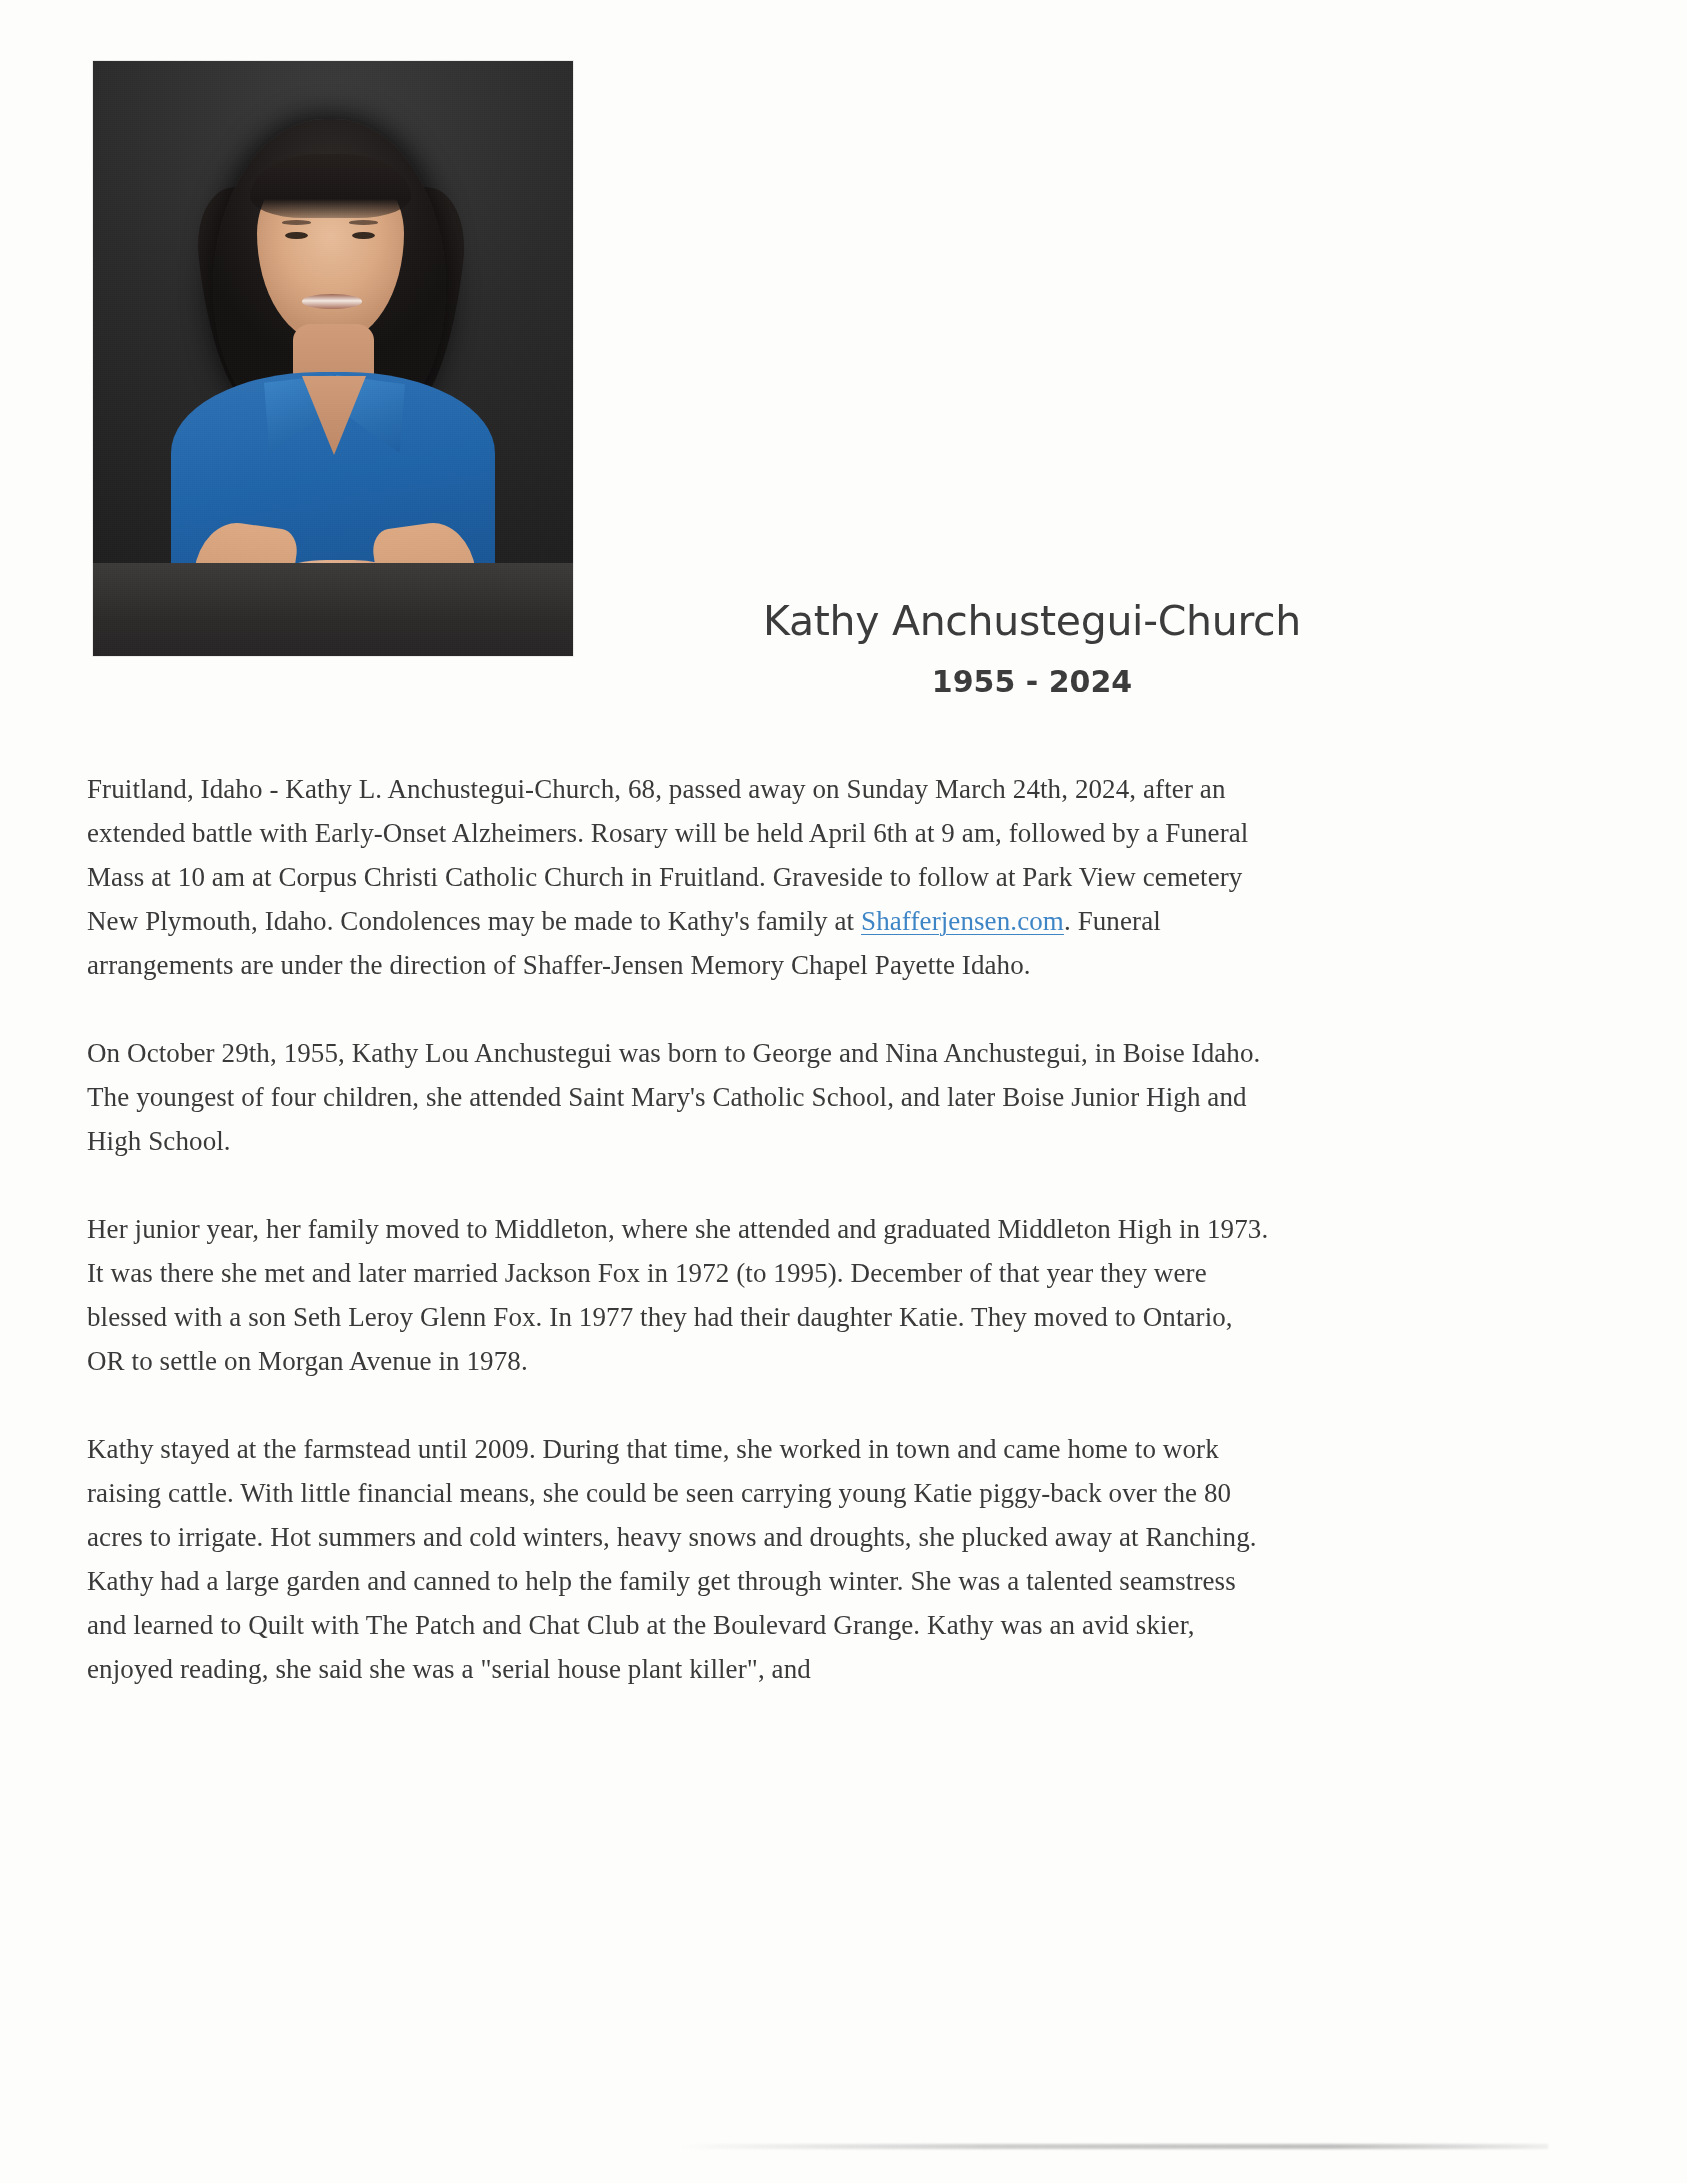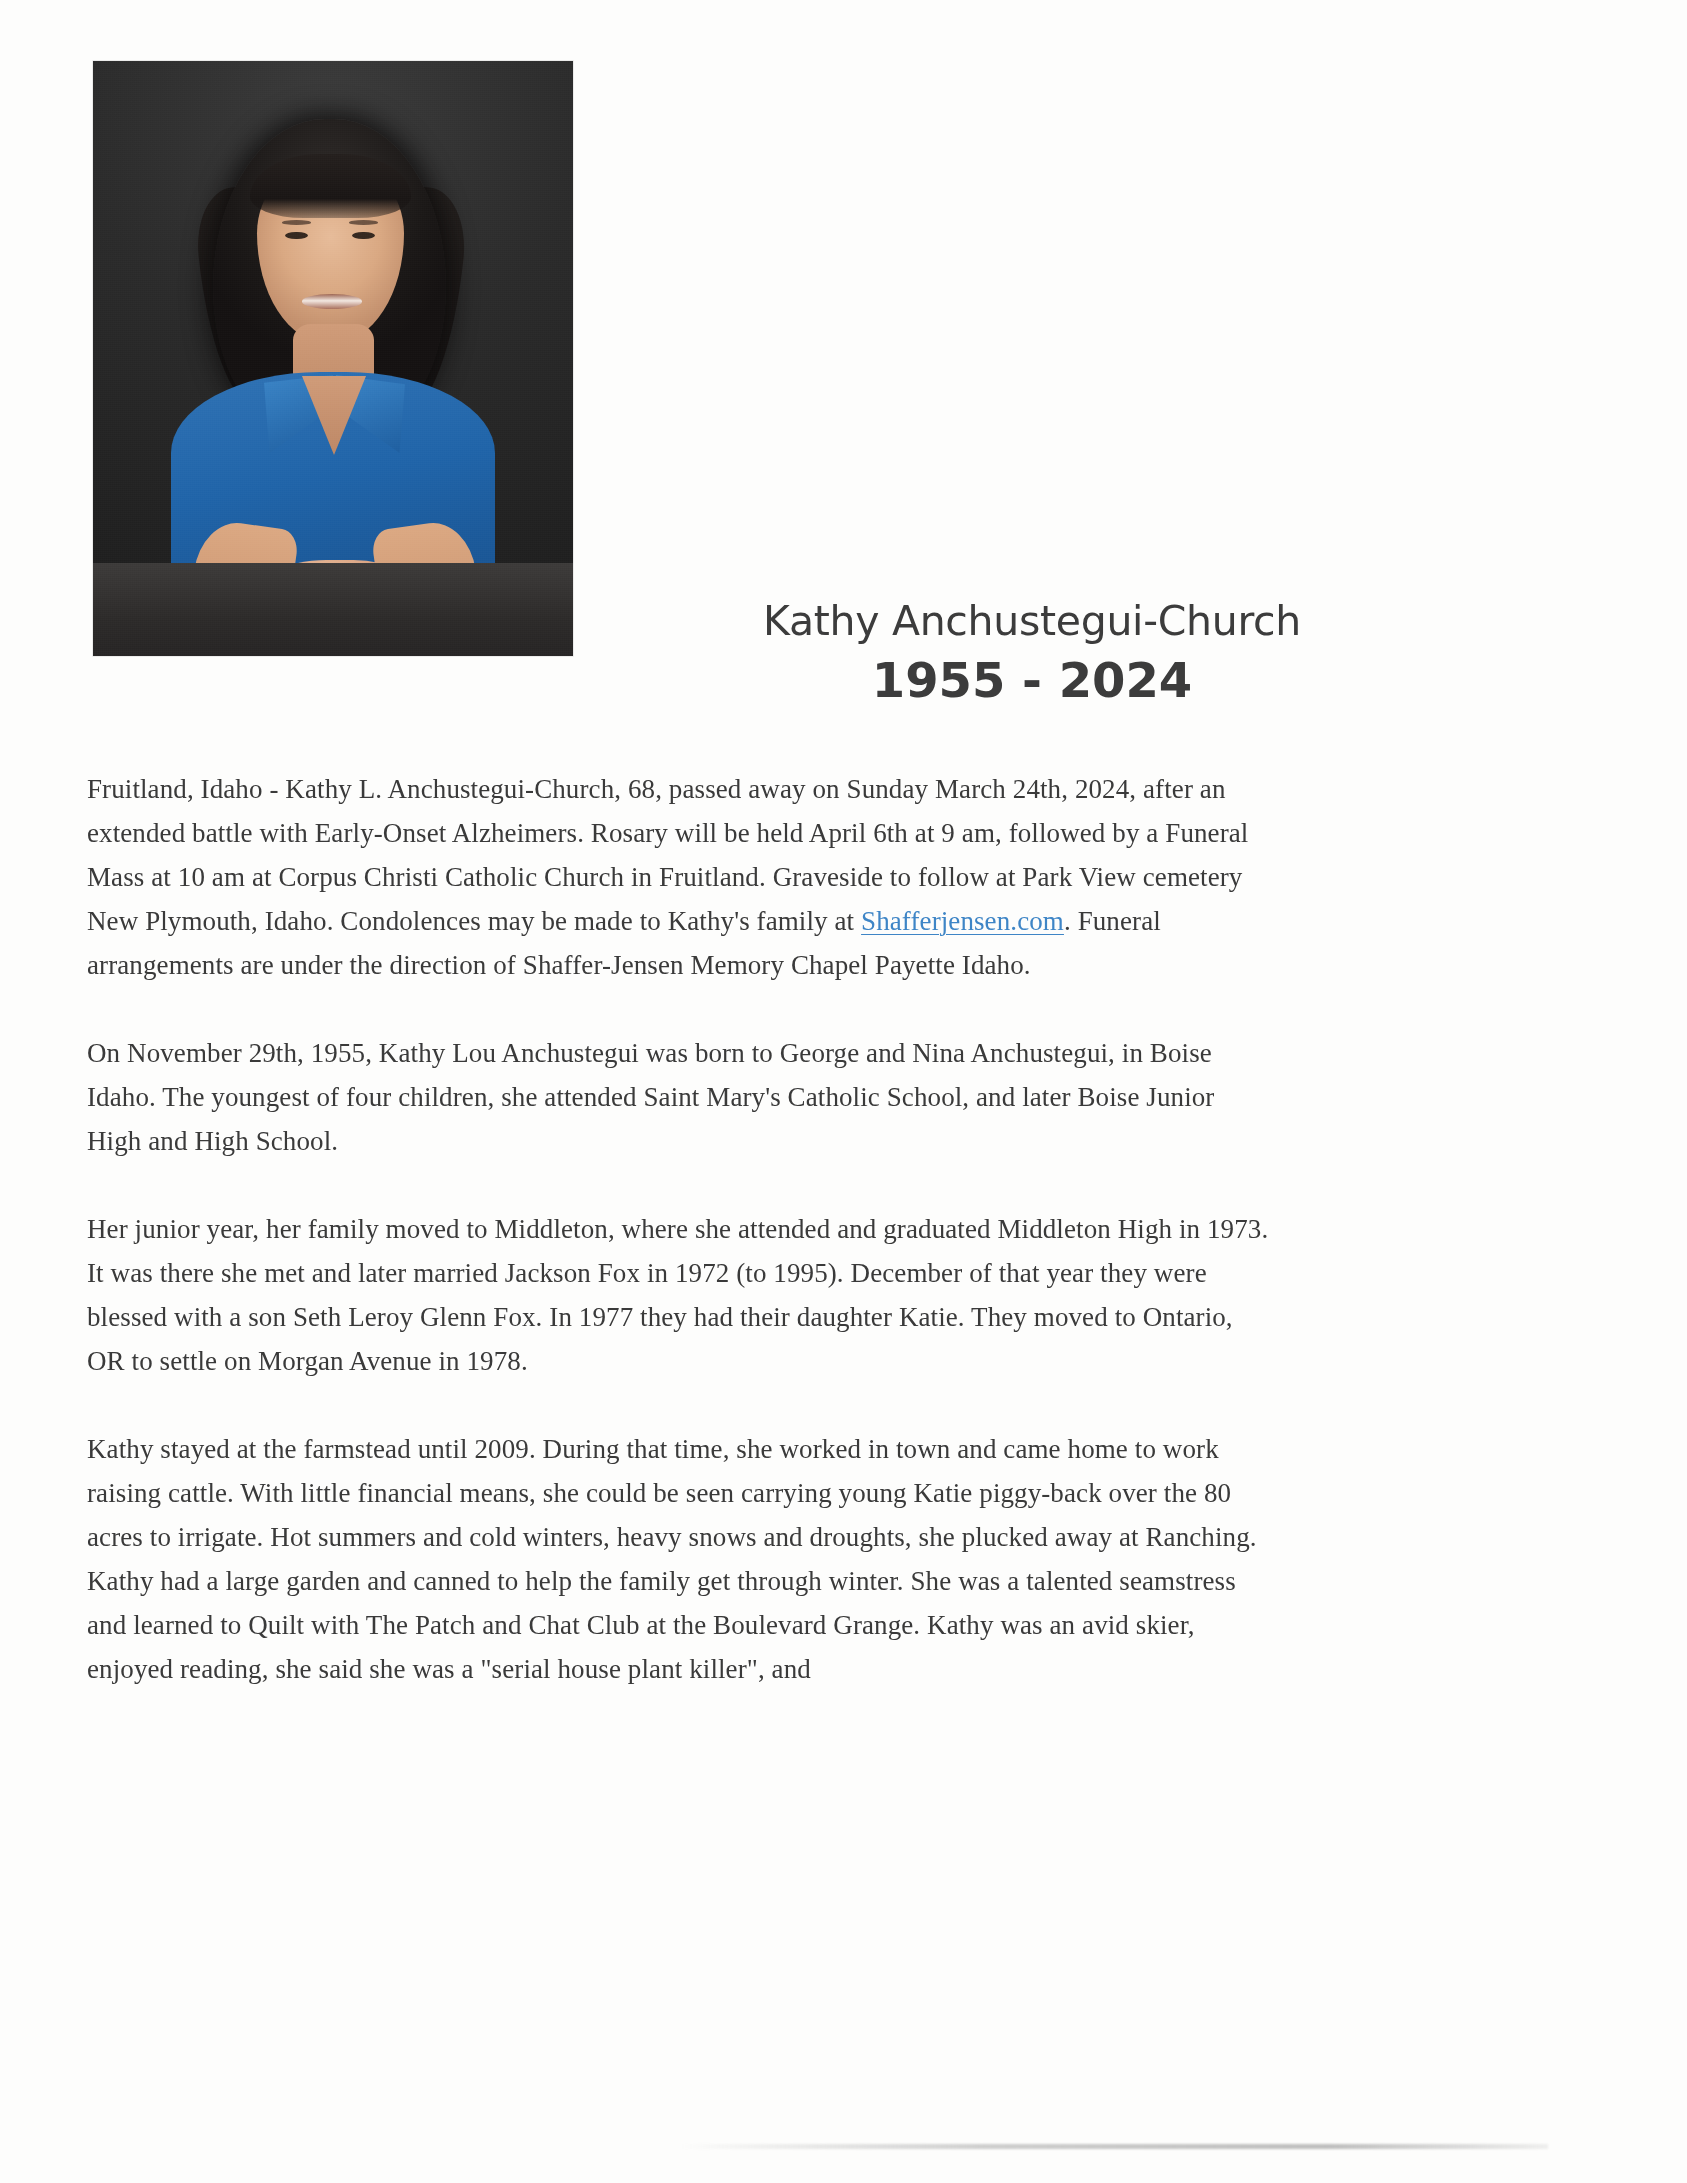--- a/index.html
+++ b/index.html
@@ -200,24 +200,24 @@
     color: #3c3c3c;
   }
   .title-name {
     font-size: 41px;
     font-weight: 400;
     letter-spacing: -0.3px;
     line-height: 1.12;
     white-space: nowrap;
   }
   .title-dates {
-    font-size: 48px;
+    font-size: 30px;
     font-weight: 700;
     line-height: 1.16;
-    margin-top: 8px;
+    margin-top: 20px;
   }
 
   
   .body {
     position: absolute;
     left: 87px;
     top: 767px;
     width: 1184px;
     font-size: 27px;
     line-height: 44px;
@@ -279,21 +279,21 @@
 
   <div class="title-block">
     <div class="title-name">Kathy Anchustegui-Church</div>
     <div class="title-dates">1955 - 2024</div>
   </div>
 
   <div class="body">
 
     <p><span>Fruitland, Idaho - Kathy L. Anchustegui-Church, 68, passed away on Sunday March 24th, 2024, after an extended battle with Early-Onset Alzheimers. Rosary will be held April 6th at 9 am, followed by a Funeral Mass at 10 am at Corpus Christi Catholic Church in Fruitland. Graveside to follow at Park View cemetery New Plymouth, Idaho. Condolences may be made to Kathy's family at </span><a class="ext-link" href="#">Shafferjensen.com</a><span>. Funeral arrangements are under the direction of Shaffer-Jensen Memory Chapel Payette Idaho.</span></p>
 
-    <p>On November 29th, 1955, Kathy Lou Anchustegui was born to George and Nina Anchustegui, in Boise Idaho. The youngest of four children, she attended Saint Mary's Catholic School, and later Boise Junior High and High School.</p>
+    <p>On October 29th, 1955, Kathy Lou Anchustegui was born to George and Nina Anchustegui, in Boise Idaho. The youngest of four children, she attended Saint Mary's Catholic School, and later Boise Junior High and High School.</p>
 
     <p>Her junior year, her family moved to Middleton, where she attended and graduated Middleton High in 1973. It was there she met and later married Jackson Fox in 1972 (to 1995). December of that year they were blessed with a son Seth Leroy Glenn Fox. In 1977 they had their daughter Katie. They moved to Ontario, OR to settle on Morgan Avenue in 1978.</p>
 
     <p>Kathy stayed at the farmstead until 2009. During that time, she worked in town and came home to work raising cattle. With little financial means, she could be seen carrying young Katie piggy-back over the 80 acres to irrigate. Hot summers and cold winters, heavy snows and droughts, she plucked away at Ranching. Kathy had a large garden and canned to help the family get through winter. She was a talented seamstress and learned to Quilt with The Patch and Chat Club at the Boulevard Grange. Kathy was an avid skier, enjoyed reading, she said she was a "serial house plant killer", and</p>
 
   </div>
 
   <div class="scan-artifact"></div>
 
 </div>

